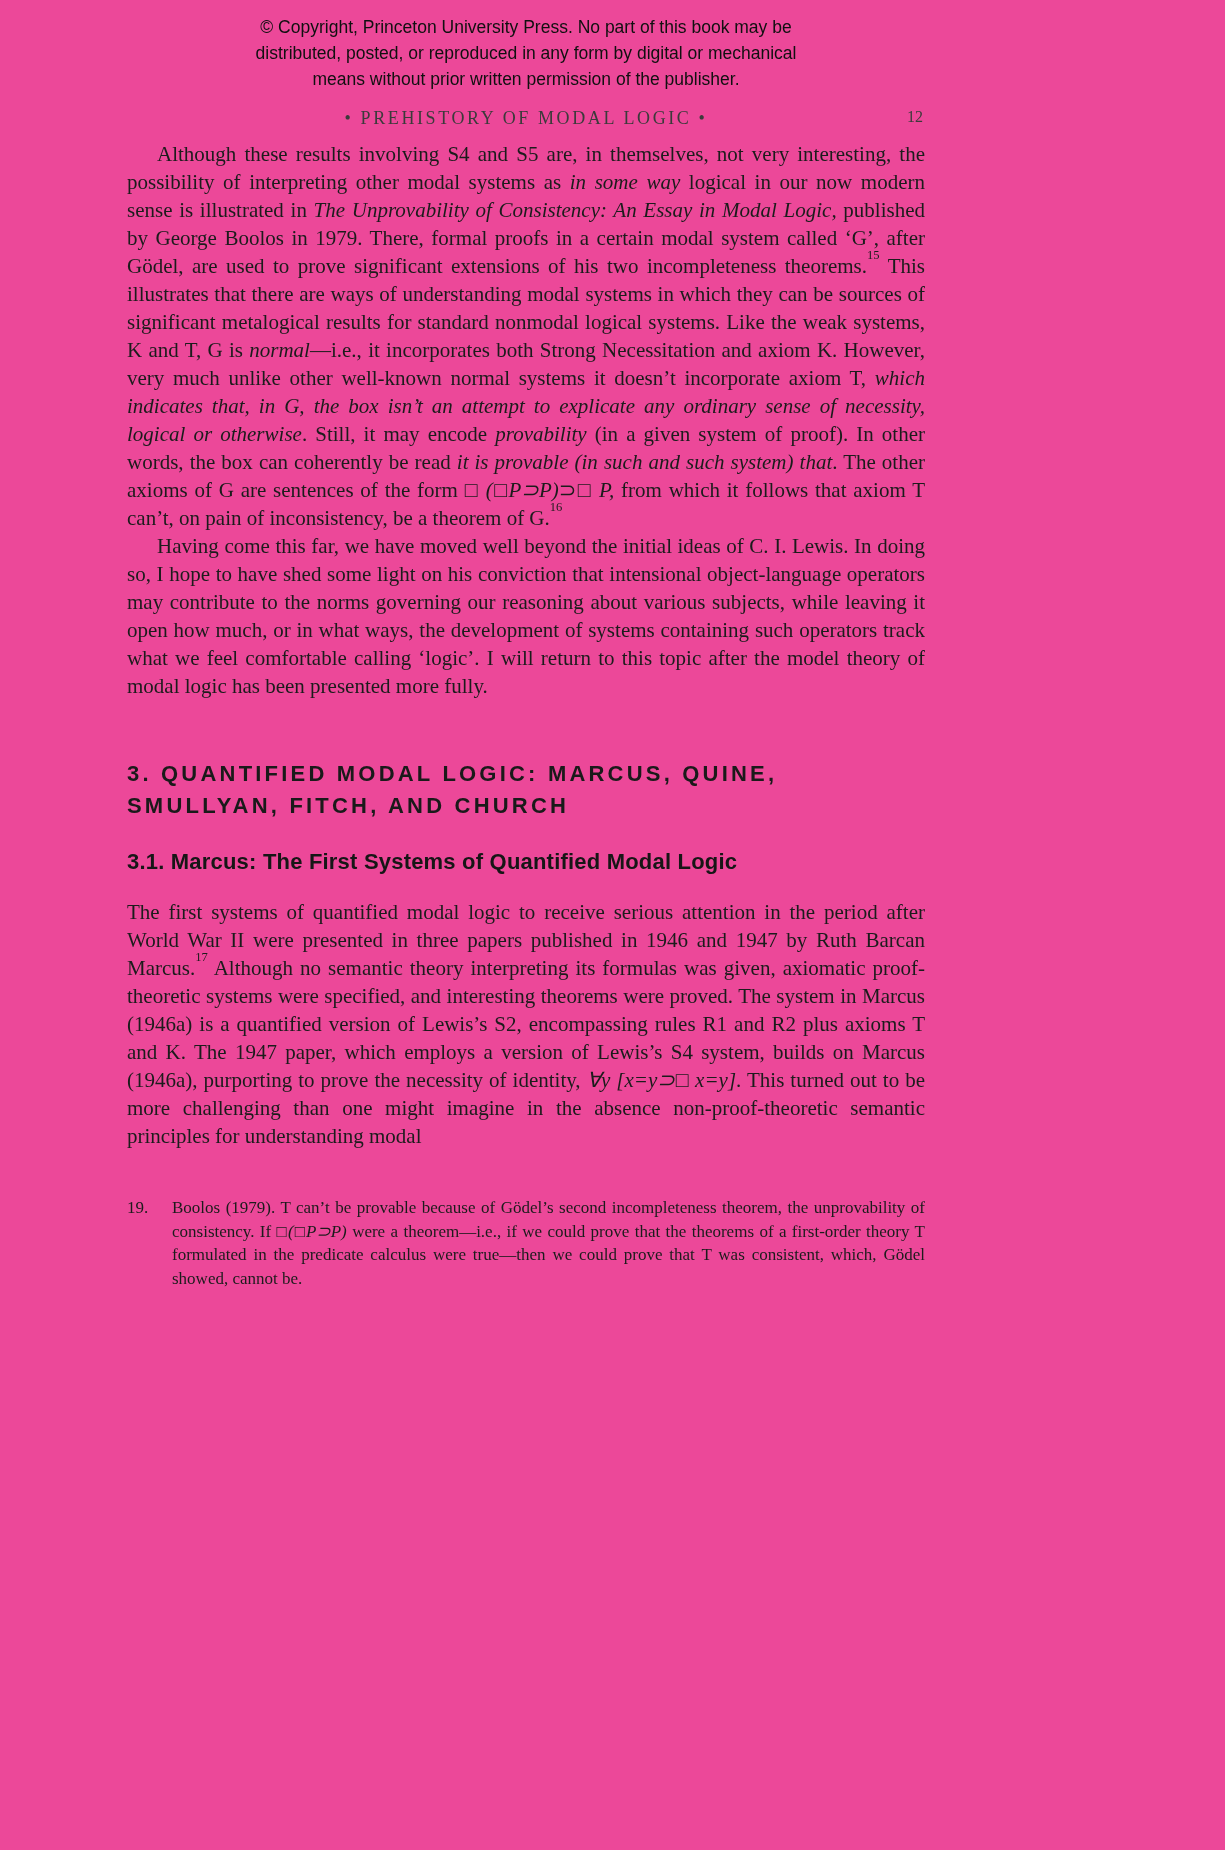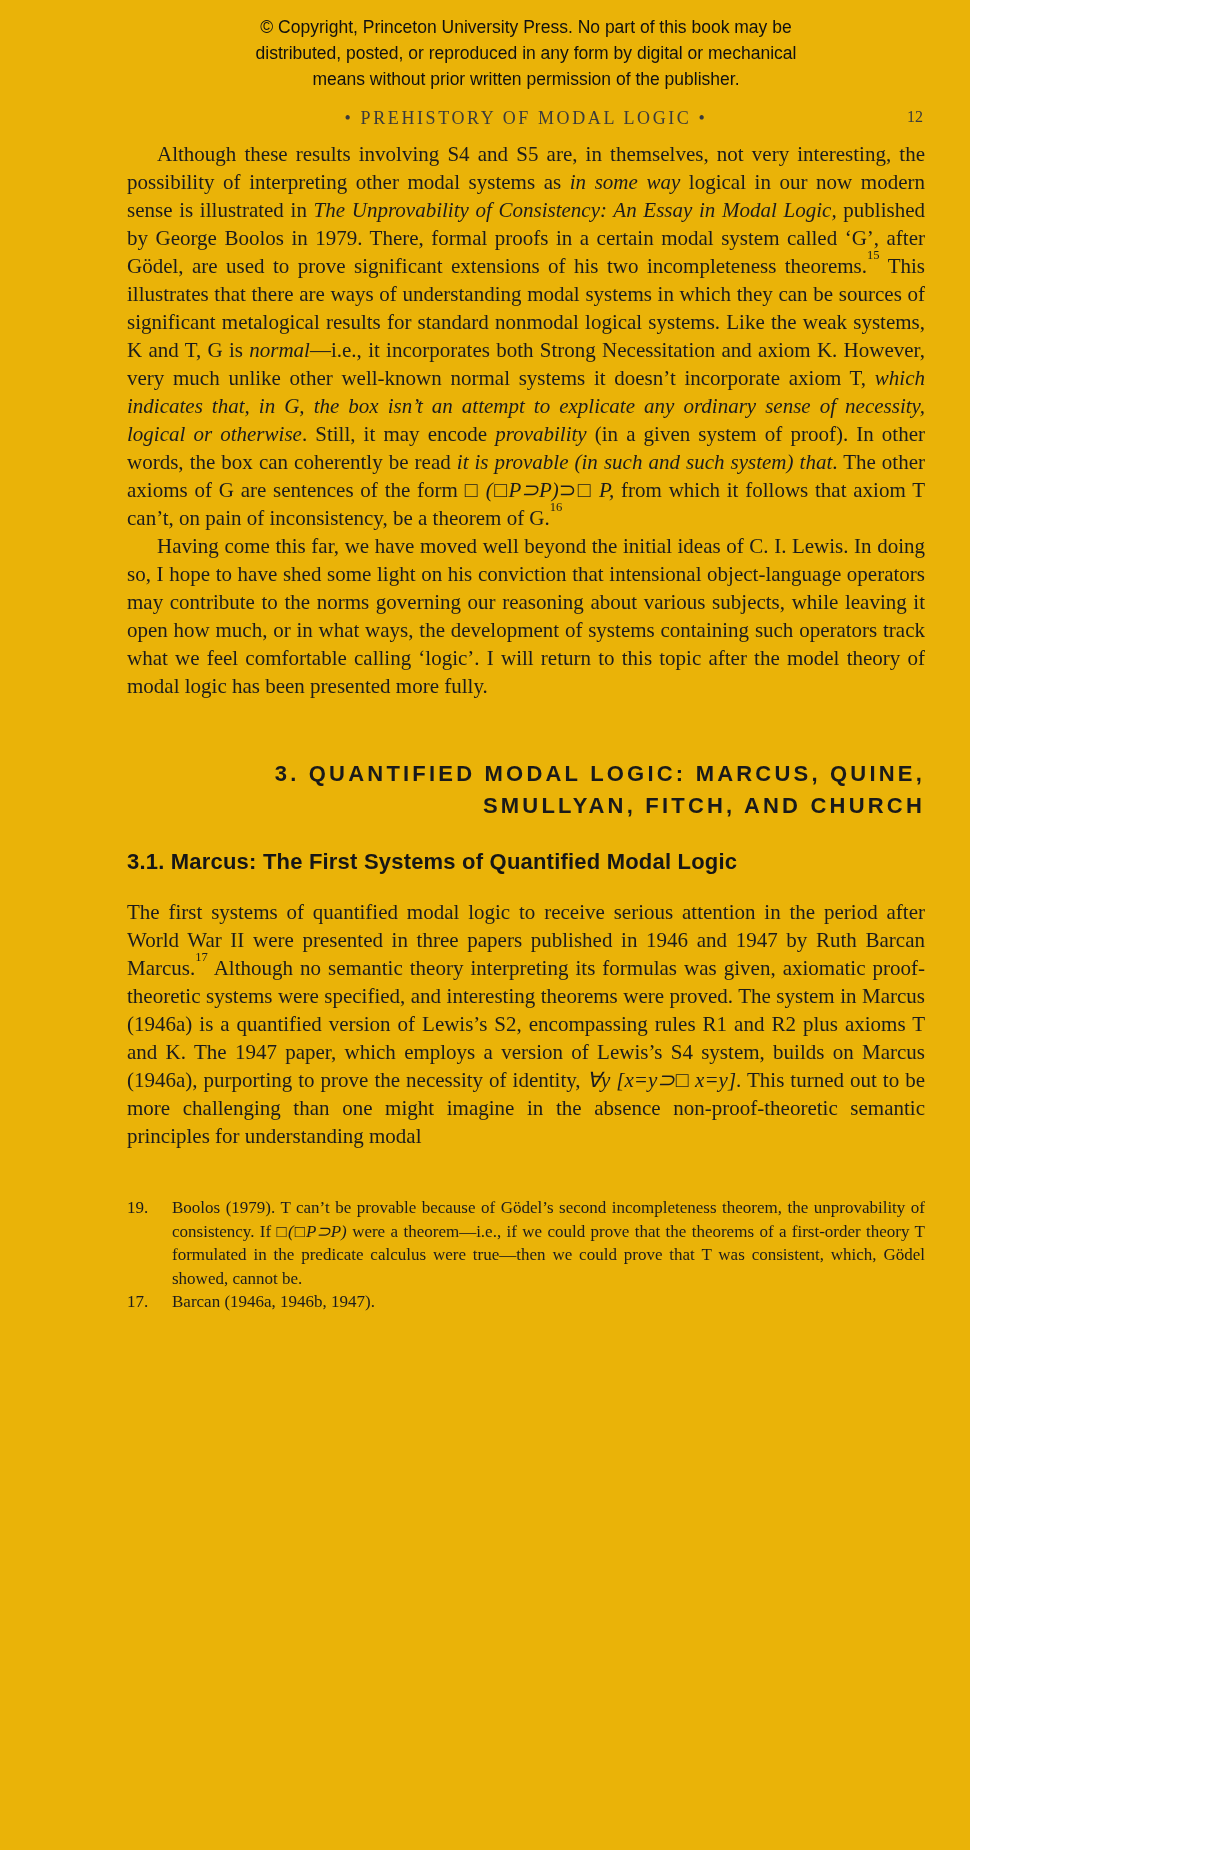--- a/index.html
+++ b/index.html
@@ -1,20 +1,20 @@
 <!DOCTYPE html>
 <html><head>
 <meta charset="utf-8">
 <style>
   html, body { margin: 0; padding: 0; background: #ffffff; }
   .page {
     position: relative;
-    width: 970px;
+    width: 1225px;
     height: 1850px;
-    background: #eab308;
+    background: #ec4899;
     font-family: "Liberation Serif", serif;
     color: #1c1c1c;
     overflow: hidden;
   }
   .content {
     position: absolute;
     left: 127px;
     top: 0;
     width: 798px;
   }
@@ -62,21 +62,21 @@
     top: -0.45em;
     line-height: 0;
   }
   .section-heading {
     margin: 58px 0 0 0;
     font-family: "Liberation Sans", sans-serif;
     font-weight: 600;
     font-size: 22px;
     line-height: 32px;
     letter-spacing: 3.2px;
-    text-align: right;
+    text-align: left;
     white-space: pre-line;
     color: #1a1a1a;
   }
   .subsection-heading {
     margin: 26px 0 0 0;
     font-family: "Liberation Sans", sans-serif;
     font-weight: bold;
     font-size: 22px;
     line-height: 28px;
     letter-spacing: 0.2px;
@@ -128,20 +128,16 @@
       <h3 class="subsection-heading">3.1. Marcus: The First Systems of Quantified Modal Logic</h3>
 
       <p class="para after-heading"><span>The first systems of quantified modal logic to receive serious attention in the period after World War II were presented in three papers published in 1946 and 1947 by Ruth Barcan Marcus.</span><sup>17</sup><span> Although no semantic theory interpreting its formulas was given, axiomatic proof-theoretic systems were specified, and interesting theorems were proved. The system in Marcus (1946a) is a quantified version of Lewis’s S2, encompassing rules R1 and R2 plus axioms T and K. The 1947 paper, which employs a version of Lewis’s S4 system, builds on Marcus (1946a), purporting to prove the necessity of identity, </span><i>∀y [x=y⊃□ x=y]</i><span>. This turned out to be more challenging than one might imagine in the absence non-proof-theoretic semantic principles for understanding modal</span></p>
     </main>
 
     <section class="footnotes">
       <div class="footnote">
         <span class="fn-num">19.</span>
         <span class="fn-text"><span>Boolos (1979). T can’t be provable because of Gödel’s second incompleteness theorem, the unprovability of consistency. If </span><i>□(□P⊃P)</i><span> were a theorem—i.e., if we could prove that the theorems of a first-order theory T formulated in the predicate calculus were true—then we could prove that T was consistent, which, Gödel showed, cannot be.</span></span>
       </div>
-      <div class="footnote">
-        <span class="fn-num">17.</span>
-        <span class="fn-text"><span>Barcan (1946a, 1946b, 1947).</span></span>
-      </div>
     </section>
   </div>
 
 </div>
 
 </body></html>

